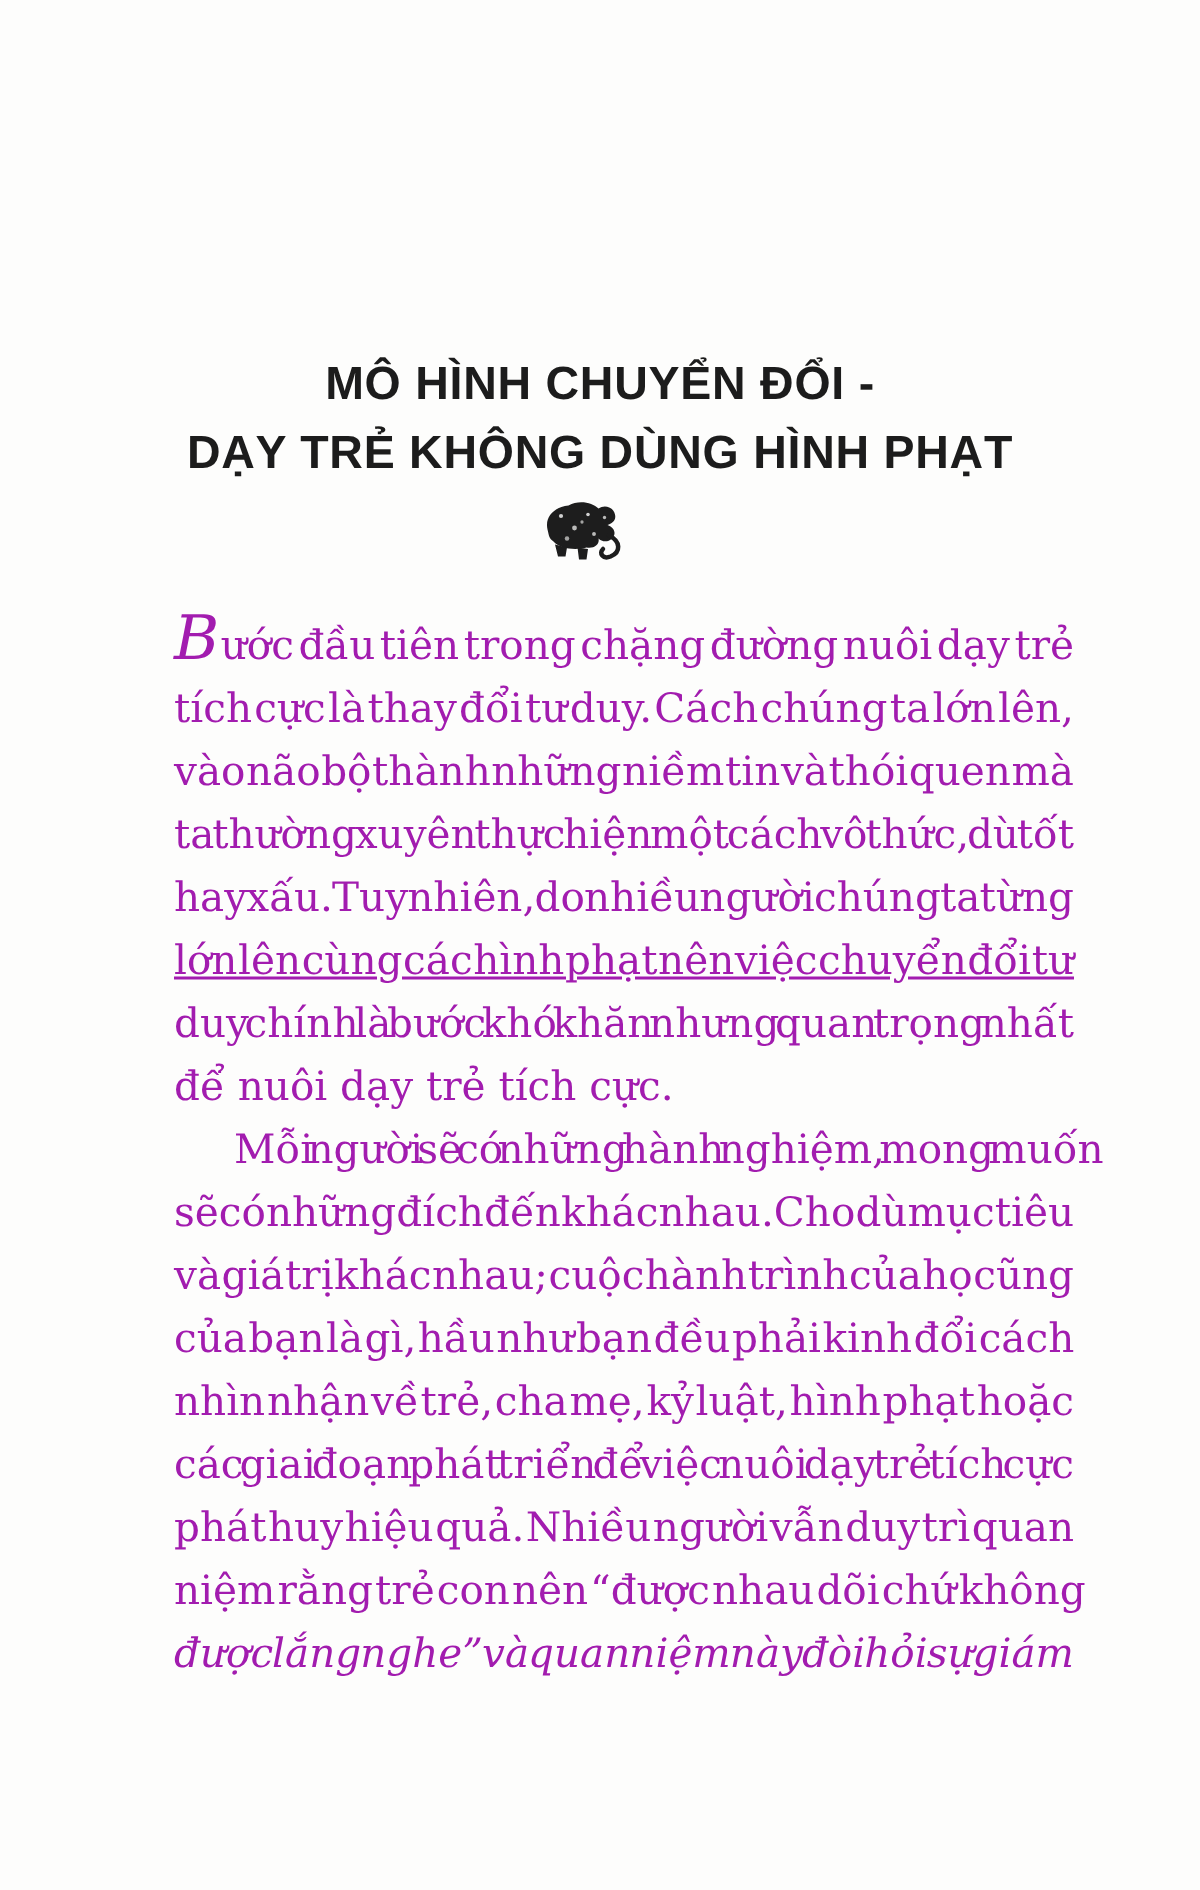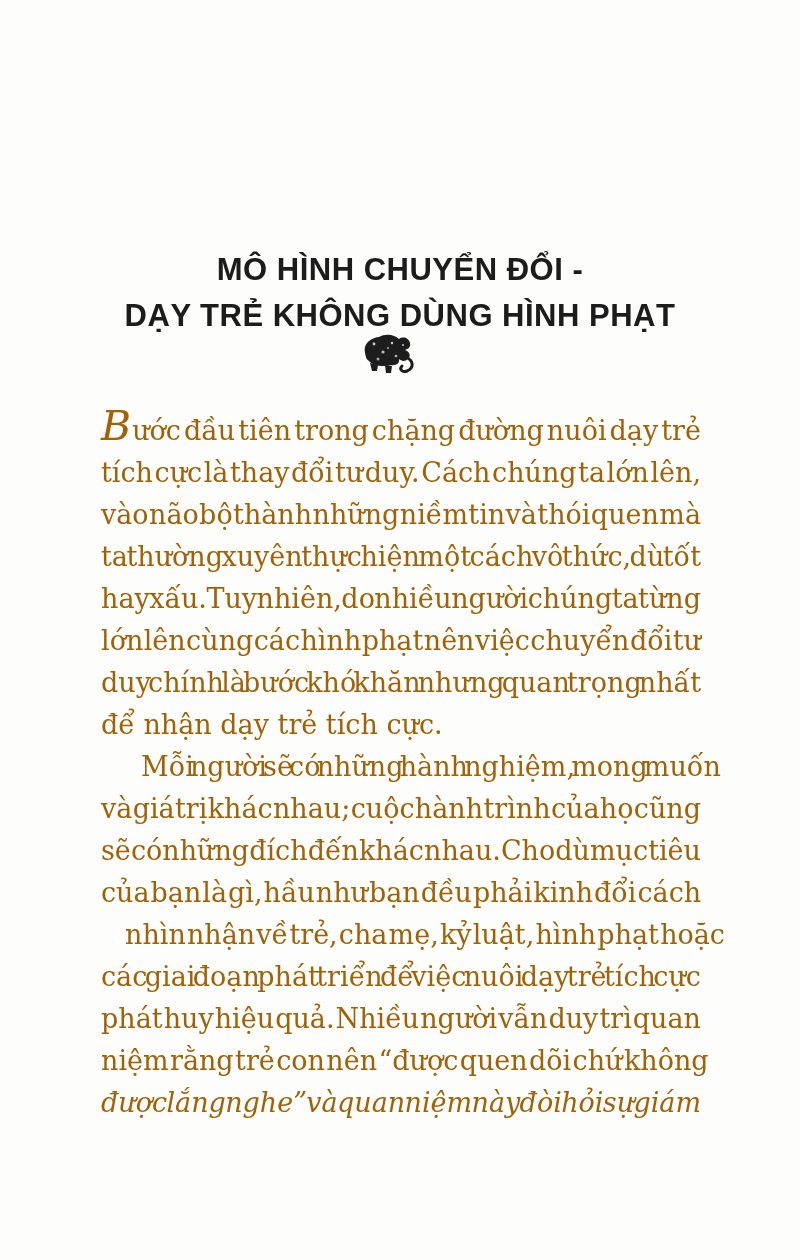--- a/index.html
+++ b/index.html
@@ -2,29 +2,29 @@
 <html lang="vi"><head>
 <meta charset="utf-8">
 <style>
   html,body{margin:0;padding:0;background:#e9e9e9;}
   .page{
     position:relative;width:800px;height:1260px;margin:0 auto;
     background:#fdfdfc;color:#161616;overflow:hidden;
     font-family:"DejaVu Serif","Liberation Serif",serif;
   }
   .chapter-title{
-    position:absolute;top:247px;left:0;width:800px;text-align:center;
+    position:absolute;top:233px;left:0;width:800px;text-align:center;
     font-family:"Liberation Sans","DejaVu Sans",sans-serif;
     font-weight:700;font-size:31px;line-height:46px;letter-spacing:.5px;
     color:#1c1c1c;
   }
   .ornament{position:absolute;left:358px;top:330px;width:62px;height:45px;}
   .bodytext{
-    position:absolute;left:101px;top:410px;width:600px;
-    font-size:27px;line-height:42px;color:#a16207;
+    position:absolute;left:116px;top:410px;width:600px;
+    font-size:27px;line-height:42px;color:#a21caf;
   }
   .jline{white-space:nowrap;height:42px;overflow:visible;}
   .jline.indent{padding-left:40px;}
   .initial{
     font-style:italic;font-size:41px;line-height:0;
     font-family:"DejaVu Serif",serif;letter-spacing:1px;
   }
   .footer{position:absolute;left:594px;top:1176px;width:112px;height:36px;}
   .footer svg{display:block;}
   .pgnum{
@@ -56,29 +56,29 @@
       <circle cx="45" cy="15" r="1.1" fill="#fdfdfc" opacity=".7"></circle>
     </svg>
   </div>
 
   <div class="bodytext">
     <div class="jline" style="word-spacing: -5.53125px;"><span class="initial">B</span><span>ước đầu tiên trong chặng đường nuôi dạy trẻ</span></div>
     <div class="jline" style="word-spacing: -7.05682px;"><span>tích cực là thay đổi tư duy. Cách chúng ta lớn lên,</span></div>
     <div class="jline" style="word-spacing: -8.20156px;"><span>vào não bộ thành những niềm tin và thói quen mà</span></div>
     <div class="jline" style="word-spacing: -10.0891px;"><span>ta thường xuyên thực hiện một cách vô thức, dù tốt</span></div>
     <div class="jline" style="word-spacing: -9.12153px;"><span>hay xấu. Tuy nhiên, do nhiều người chúng ta từng</span></div>
-    <div class="jline" style="word-spacing: -8.16406px;"><span>lớn lên cùng các hình phạt nên việc chuyển đổi tư</span></div>
+    <div class="jline" style="word-spacing: -8.16406px; text-decoration: underline;"><span>lớn lên cùng các hình phạt nên việc chuyển đổi tư</span></div>
     <div class="jline" style="word-spacing: -11.4427px;"><span>duy chính là bước khó khăn nhưng quan trọng nhất</span></div>
-    <div class="jline no-just"><span>để nhận dạy trẻ tích cực.</span></div>
+    <div class="jline no-just"><span>để nuôi dạy trẻ tích cực.</span></div>
 
     <div class="jline indent" style="word-spacing: -12.4062px;"><span>Mỗi người sẽ có những hành nghiệm, mong muốn</span></div>
+    <div class="jline" style="word-spacing: -8.53594px;"><span>sẽ có những đích đến khác nhau. Cho dù mục tiêu</span></div>
     <div class="jline" style="word-spacing: -8.26875px;"><span>và giá trị khác nhau; cuộc hành trình của họ cũng</span></div>
-    <div class="jline" style="word-spacing: -8.53594px;"><span>sẽ có những đích đến khác nhau. Cho dù mục tiêu</span></div>
     <div class="jline" style="word-spacing: -7.61222px;"><span>của bạn là gì, hầu như bạn đều phải kinh đổi cách</span></div>
-    <div class="jline" style="word-spacing: -7.43125px; margin-left: 24px;"><span>nhìn nhận về trẻ, cha mẹ, kỷ luật, hình phạt hoặc</span></div>
+    <div class="jline" style="word-spacing: -7.43125px;"><span>nhìn nhận về trẻ, cha mẹ, kỷ luật, hình phạt hoặc</span></div>
     <div class="jline" style="word-spacing: -11.1818px;"><span>các giai đoạn phát triển để việc nuôi dạy trẻ tích cực</span></div>
     <div class="jline" style="word-spacing: -7.54688px;"><span>phát huy hiệu quả. Nhiều người vẫn duy trì quan</span></div>
-    <div class="jline" style="word-spacing: -7.20833px;"><span>niệm rằng trẻ con nên “được quen dõi chứ không</span></div>
+    <div class="jline" style="word-spacing: -7.20833px;"><span>niệm rằng trẻ con nên “được nhau dõi chứ không</span></div>
     <div class="jline" style="word-spacing: -9.22969px; font-style: italic;"><span>được lắng nghe” và quan niệm này đòi hỏi sự giám</span></div>
   </div>
 
 
 </div>
 
 </body></html>

